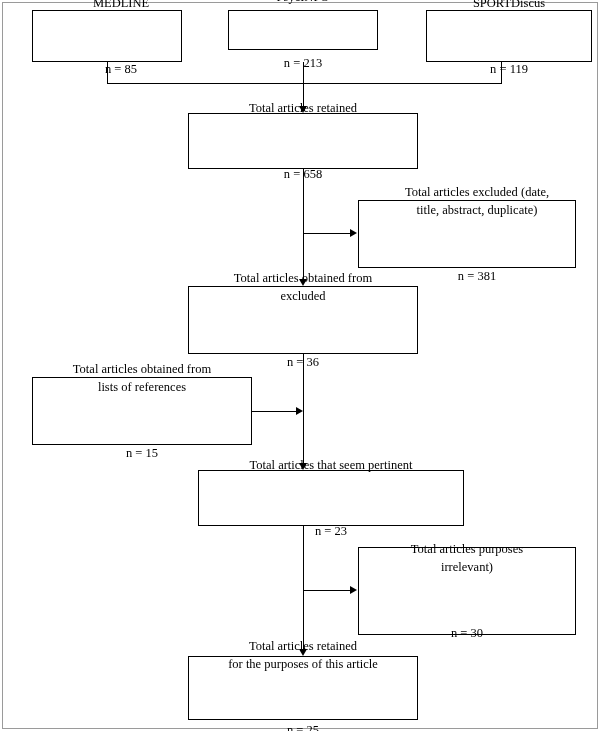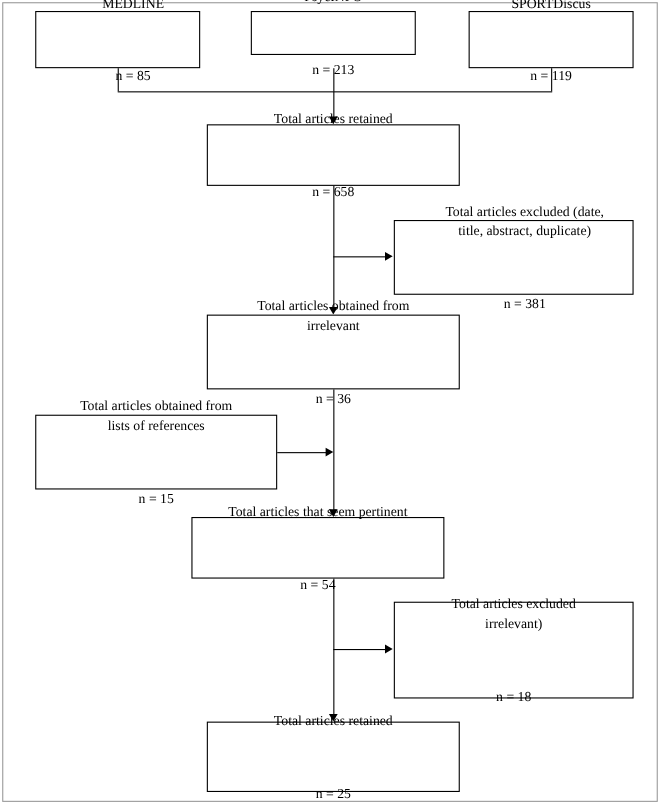--- a/index.html
+++ b/index.html
@@ -81,21 +81,21 @@
   <div class="box" style="left:32px; top:10px; width:150px; height:52px;padding-left:32px;">
     <span class="ln">MEDLINE</span>
     <span class="ln nval">n = 85</span>
   </div>
 
   <div class="box" style="left:228px; top:10px; width:150px; height:40px;">
     <span class="ln">PsycINFO</span>
     <span class="ln nval">n = 213</span>
   </div>
 
-  <div class="box" style="left:426px; top:10px; width:150px; height:52px;">
+  <div class="box" style="left:426px; top:10px; width:166px; height:52px;">
     <span class="ln">SPORTDiscus</span>
     <span class="ln nval">n = 119</span>
   </div>
 
   <div class="line vline" style="left:107px; top:62px; height:21px;"></div>
   <div class="line vline" style="left:303px; top:62px; height:21px;"></div>
   <div class="line vline" style="left:501px; top:62px; height:21px;"></div>
 
   <div class="line hline" style="left:107px; top:83px; width:395px;"></div>
 
@@ -114,50 +114,51 @@
   <div class="arrow-right" style="left:350px; top:229px;"></div>
 
   <div class="box" style="left:358px; top:200px; width:218px; height:68px;padding-left:24px;">
     <span class="ln">Total articles excluded (date,</span>
     <span class="ln">title, abstract, duplicate)</span>
     <span class="ln nval">n = 381</span>
   </div>
 
   <div class="box" style="left:188px; top:286px; width:230px; height:68px;">
     <span class="ln">Total articles obtained from</span>
-    <span class="ln">irrelevant</span>
+    <span class="ln">excluded</span>
     <span class="ln nval">n = 36</span>
   </div>
 
   <div class="line vline" style="left:303px; top:354px; height:110px;"></div>
   <div class="arrow-down" style="left:299px; top:463px;"></div>
 
   <div class="box" style="left:32px; top:377px; width:220px; height:68px;">
     <span class="ln">Total articles obtained from</span>
     <span class="ln">lists of references</span>
     <span class="ln nval">n = 15</span>
   </div>
 
   <div class="line hline" style="left:252px; top:411px; width:45px;"></div>
   <div class="arrow-right" style="left:296px; top:407px;"></div>
 
-  <div class="box" style="left:174px; top:470px; width:230px; height:56px;">
+  <div class="box" style="left:198px; top:470px; width:266px; height:56px;">
     <span class="ln">Total articles that seem pertinent</span>
-    <span class="ln nval">n = 54</span>
+    <span class="ln nval">n = 23</span>
   </div>
 
   <div class="line vline" style="left:303px; top:526px; height:124px;"></div>
   <div class="arrow-down" style="left:299px; top:649px;"></div>
 
   <div class="line hline" style="left:303px; top:590px; width:48px;"></div>
   <div class="arrow-right" style="left:350px; top:586px;"></div>
 
   <div class="box" style="left:358px; top:547px; width:218px; height:88px;">
-    <span class="ln">Total articles excluded</span>
+    <span class="ln">Total articles purposes</span>
     <span class="ln">irrelevant)</span>
-    <span class="ln nval">n = 18</span>
+    <span class="ln nval">n = 30</span>
   </div>
 
   <div class="box" style="left:188px; top:656px; width:230px; height:64px;">
     <span class="ln">Total articles retained</span>
+    <span class="ln">for the purposes of this article</span>
     <span class="ln nval">n = 25</span>
   </div>
 </div>
 
 </body></html>

